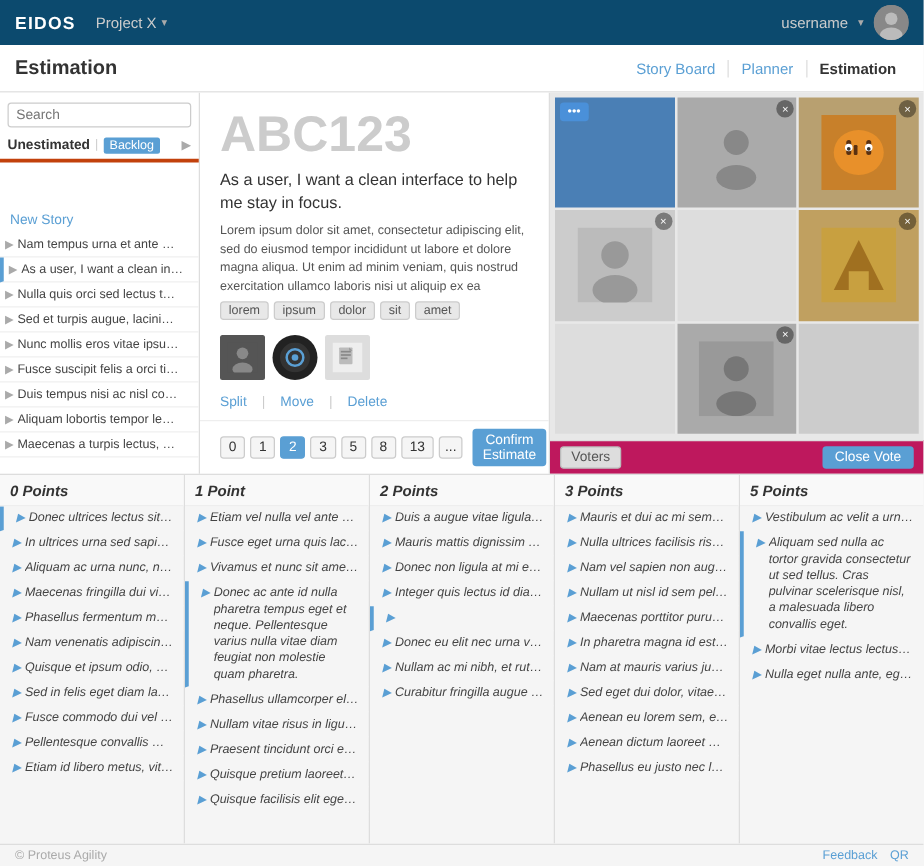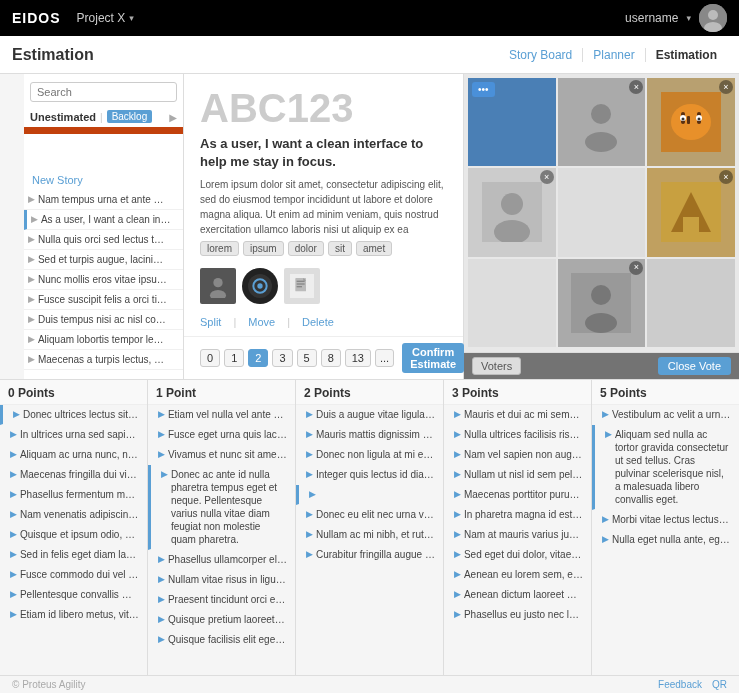--- a/index.html
+++ b/index.html
@@ -1,102 +1,102 @@
 <!DOCTYPE html>
 <html><head>
   <meta charset="utf-8">
   <style>
     * { box-sizing: border-box; margin: 0; padding: 0; }
     body { font-family: Arial, Helvetica, sans-serif; font-size: 12px; background: #f5f5f5; color: #333; width: 739px; min-height: 693px; overflow-x: hidden; }
 
     
-    .top-nav { background: #000000; display: flex; align-items: center; padding: 0 12px; height: 36px; }
+    .top-nav { background: #0c4a6e; display: flex; align-items: center; padding: 0 12px; height: 36px; }
     .top-nav-logo { color: #fff; font-size: 14px; font-weight: bold; letter-spacing: 1px; margin-right: 16px; }
     .top-nav-project { color: #ccc; font-size: 12px; display: flex; align-items: center; gap: 4px; cursor: pointer; }
     .top-nav-project .chevron { font-size: 9px; color: #aaa; }
     .top-nav-spacer { flex: 1; }
     .top-nav-user { color: #ccc; font-size: 12px; display: flex; align-items: center; gap: 8px; }
     .top-nav-avatar { width: 28px; height: 28px; border-radius: 50%; background: #888; display: flex; align-items: center; justify-content: center; overflow: hidden; }
     .top-nav-avatar svg { width: 28px; height: 28px; }
 
     
     .sub-nav { background: #fff; border-bottom: 1px solid #ddd; display: flex; align-items: center; padding: 0 12px; height: 38px; }
     .sub-nav-title { font-size: 16px; font-weight: bold; color: #333; flex: 1; }
     .sub-nav-links { display: flex; align-items: center; gap: 0; justify-content: flex-end; }
     .sub-nav-link { color: #5a9fd4; font-size: 12px; padding: 0 10px; cursor: pointer; border-right: 1px solid #ddd; text-decoration: none; }
     .sub-nav-link:last-child { border-right: none; }
     .sub-nav-link.active { color: #333; font-weight: bold; }
 
     
     .sidebar { width: 160px; background: #fff; border-right: 1px solid #ddd; display: flex; flex-direction: column; flex-shrink: 0; }
     .sidebar-search { padding: 8px 6px 4px; }
     .sidebar-search input { width: 100%; border: 1px solid #ccc; border-radius: 3px; padding: 3px 6px; font-size: 11px; color: #999; }
-    .sidebar-tabs { display: flex; align-items: flex-end; padding: 4px 6px; border-bottom: 7px solid #c2410c; gap: 4px; }
+    .sidebar-tabs { display: flex; align-items: flex-start; padding: 4px 6px; border-bottom: 3px solid #c2410c; gap: 4px; }
     .sidebar-tab { font-size: 11px; cursor: pointer; color: #333; }
     .sidebar-tab.active { font-weight: bold; }
     .sidebar-tab-sep { color: #ccc; font-size: 10px; }
     .backlog-tag { background: #5a9fd4; color: #fff; font-size: 10px; padding: 1px 5px; border-radius: 2px; cursor: pointer; }
     .sidebar-new { color: #5a9fd4; font-size: 11px; padding: 4px 8px; cursor: pointer; margin-top: 36px; }
     .sidebar-items { flex: 1; overflow-y: auto; }
     .sidebar-item { display: flex; align-items: flex-start; padding: 3px 6px 3px 4px; border-bottom: 1px solid #f0f0f0; cursor: pointer; font-size: 10px; color: #444; line-height: 1.3; }
     .sidebar-item-arrow { color: #aaa; margin-right: 3px; margin-top: 1px; font-size: 9px; }
     .sidebar-item-text { overflow: hidden; white-space: nowrap; text-overflow: ellipsis; max-width: 130px; }
     .sidebar-item.highlighted { border-left: 3px solid #5a9fd4; }
 
     
     .middle-panel { width: 280px; background: #fff; border-right: 1px solid #ddd; display: flex; flex-direction: column; flex-shrink: 0; }
     .story-id { font-size: 40px; color: #ccc; padding: 12px 16px 4px; font-weight: bold; }
-    .story-desc { font-size: 13px; font-weight: bold; color: #333; padding: 0 16px 6px; line-height: 1.4; }
+    .story-desc { font-size: 13px; font-weight: normal; color: #333; padding: 0 16px 6px; line-height: 1.4; }
     .story-body { font-size: 10px; color: #555; padding: 0 16px 8px; line-height: 1.5; flex: 1; overflow: hidden; }
     .story-tags { display: flex; gap: 4px; padding: 4px 16px 8px; flex-wrap: wrap; }
     .story-tag { background: #e8e8e8; border: 1px solid #ccc; border-radius: 3px; padding: 1px 6px; font-size: 10px; color: #555; cursor: pointer; }
     .story-attachments { display: flex; gap: 6px; padding: 4px 16px 8px; align-items: center; }
     .attachment-thumb { width: 36px; height: 36px; background: #888; border-radius: 2px; overflow: hidden; display: flex; align-items: center; justify-content: center; }
     .attachment-thumb svg { width: 24px; height: 24px; }
     .story-actions { display: flex; gap: 12px; padding: 4px 16px 8px; }
     .story-action-link { color: #5a9fd4; font-size: 11px; cursor: pointer; text-decoration: none; }
     .story-action-sep { color: #ccc; font-size: 11px; }
     .estimate-bar { display: flex; align-items: center; gap: 4px; padding: 6px 16px; border-top: 1px solid #eee; }
     .estimate-btn { border: 1px solid #ccc; border-radius: 3px; padding: 2px 6px; font-size: 11px; cursor: pointer; background: #f5f5f5; color: #333; }
     .estimate-btn.active { background: #5a9fd4; color: #fff; border-color: #5a9fd4; }
     .estimate-btn.more { padding: 2px 4px; }
-    .confirm-btn { margin-left: 4px; background: #5a9fd4; color: #fff; border: none; border-radius: 3px; padding: 3px 8px; font-size: 11px; cursor: pointer; font-weight: bold; }
+    .confirm-btn { margin-left: 4px; background: #5a9fd4; color: #fff; border: none; border-radius: 3px; padding: 3px 8px; font-size: 11px; cursor: pointer; }
 
     
     .image-panel { flex: 1; background: #e8e8e8; display: flex; flex-direction: column; gap: 1px; overflow: hidden; position: relative; }
     .image-grid { display: grid; grid-template-columns: 1fr 1fr 1fr; grid-template-rows: 1fr 1fr 1fr; gap: 2px; flex: 1; padding: 4px; }
     .img-cell { background: #ccc; position: relative; overflow: hidden; display: flex; align-items: center; justify-content: center; }
     .img-cell .x-btn { position: absolute; top: 2px; right: 2px; background: rgba(0,0,0,0.4); color: #fff; border: none; border-radius: 50%; width: 14px; height: 14px; font-size: 9px; cursor: pointer; display: flex; align-items: center; justify-content: center; line-height: 1; }
     .img-cell-large { grid-column: 1; grid-row: 1; background: #4a90d9; display: flex; align-items: center; justify-content: center; }
-    .voters-bar { display: flex; align-items: center; padding: 4px 8px; background: #737373; border-top: 1px solid #ddd; }
+    .voters-bar { display: flex; align-items: center; padding: 4px 8px; background: #be185d; border-top: 1px solid #ddd; }
     .voters-btn { background: #ddd; border: 1px solid #bbb; border-radius: 3px; padding: 2px 8px; font-size: 11px; cursor: pointer; color: #555; }
     .voters-spacer { flex: 1; }
     .close-vote-btn { background: #5a9fd4; color: #fff; border: none; border-radius: 3px; padding: 3px 10px; font-size: 11px; cursor: pointer; }
 
     
     .bottom-grid { display: flex; border-top: 1px solid #ddd; overflow: hidden; height: 310px; }
-    .point-col { flex: 1; border-right: 1px solid #ddd; overflow-y: auto; min-width: 0; }
+    .point-col { flex: 1; border-right: 1px solid #ddd; overflow-y: auto; min-width: 0; font-style: italic; }
     .point-col:last-child { border-right: none; }
     .point-col-header { font-size: 12px; font-weight: bold; color: #333; padding: 6px 8px 4px; background: #f9f9f9; border-bottom: 1px solid #eee; position: sticky; top: 0; z-index: 1; }
     .point-item { font-size: 10px; color: #444; padding: 3px 8px 3px 10px; border-bottom: 1px solid #f5f5f5; line-height: 1.3; overflow: hidden; display: flex; align-items: flex-start; }
     .point-item-arrow { color: #5a9fd4; margin-right: 3px; font-size: 9px; margin-top: 1px; flex-shrink: 0; }
     .point-item.highlighted { border-left: 3px solid #5a9fd4; }
     .point-item-text { overflow: hidden; white-space: nowrap; text-overflow: ellipsis; }
 
     
     .footer { background: #f5f5f5; border-top: 1px solid #ddd; display: flex; align-items: center; padding: 3px 12px; font-size: 10px; color: #aaa; }
     .footer-spacer { flex: 1; }
     .footer-link { color: #5a9fd4; cursor: pointer; margin-left: 10px; }
 
     
     .dots-btn { background: #4a90d9; color: #fff; border: none; border-radius: 3px; padding: 2px 6px; font-size: 10px; cursor: pointer; display: flex; align-items: center; gap: 2px; }
 
     .full-layout { display: flex; flex-direction: column; height: 693px; }
     .content-area { display: flex; flex-direction: column; flex: 1; overflow: hidden; }
-    .top-panels { display: flex; flex: 0 0 auto; height: 305px; padding-left: 24px; }
+    .top-panels { display: flex; flex: 0 0 auto; height: 305px; }
   </style>
 </head>
 <body>
 
 <div class="full-layout">
 
   <div class="top-nav">
     <span class="top-nav-logo">EIDOS</span>
     <span class="top-nav-project">
       <span>Project X</span>

